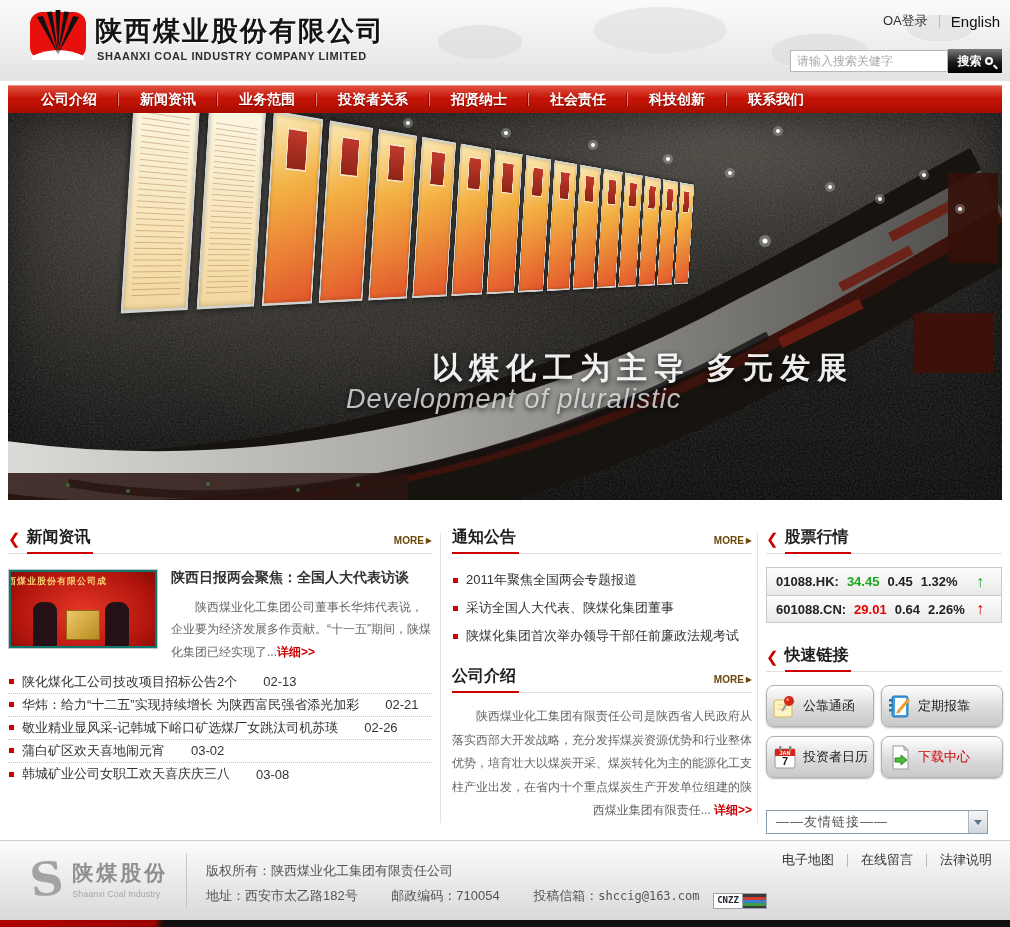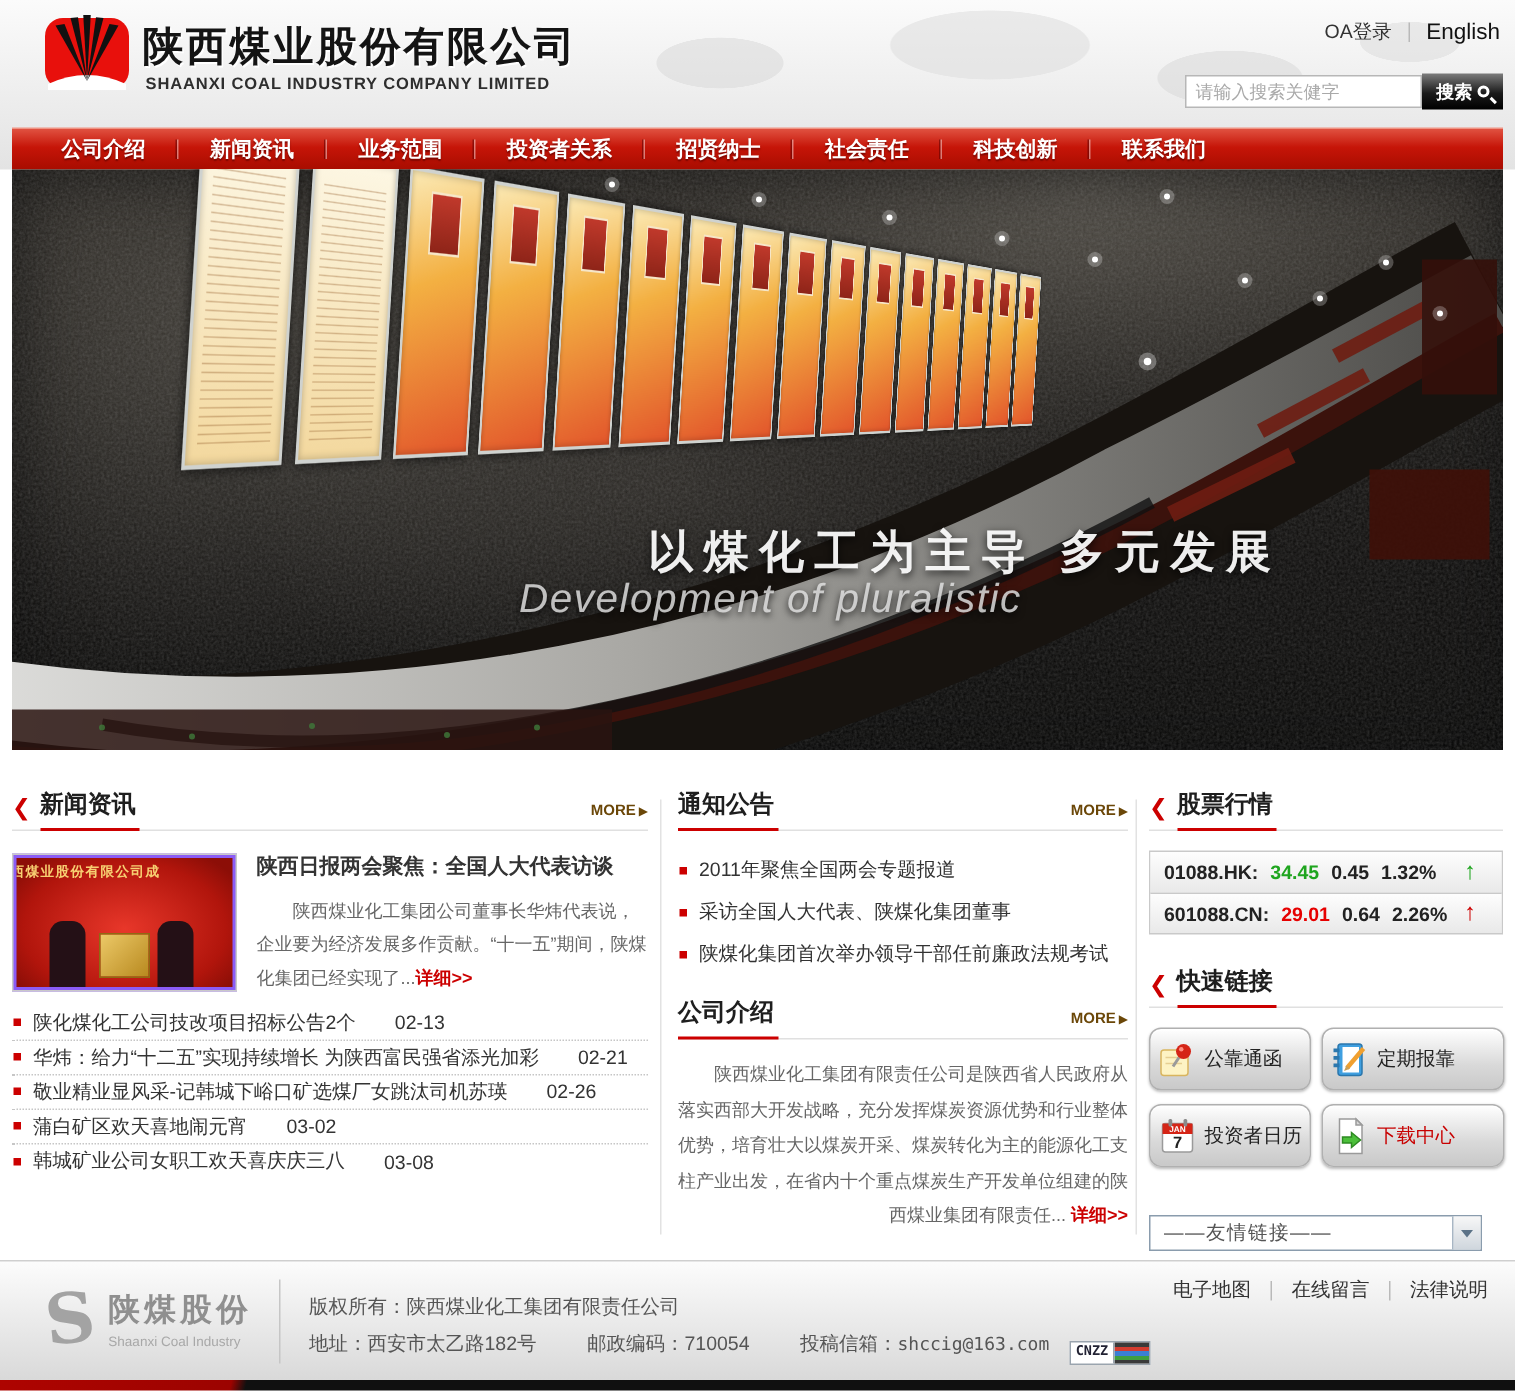--- a/index.html
+++ b/index.html
@@ -1,19 +1,19 @@
 <!DOCTYPE html>
 <html><head>
 <meta charset="utf-8">
 <style>
   * { margin:0; padding:0; box-sizing:border-box; }
   html,body { width:1010px; height:927px; font-family:"Liberation Sans","DejaVu Sans",sans-serif; background:#fff; position:relative; overflow:hidden; }
 
   
-  .topzone { position:absolute; top:0; left:0; width:1010px; height:113px; background:linear-gradient(#fbfbfb,#e3e3e3); }
+  .topzone { position:absolute; top:0; left:0; width:1010px; height:81px; background:linear-gradient(#fbfbfb,#e3e3e3); }
   .map-watermark { position:absolute; right:0; top:0; width:620px; height:85px; opacity:.55;
     background:
       radial-gradient(70px 28px at 90px 42px,#dadada 60%,transparent 61%),
       radial-gradient(110px 38px at 270px 30px,#dedede 60%,transparent 61%),
       radial-gradient(80px 30px at 430px 52px,#dadada 60%,transparent 61%),
       radial-gradient(55px 22px at 550px 28px,#dddddd 60%,transparent 61%); }
   .main-white { position:absolute; top:505px; left:0; width:1010px; height:335px; background:#fff; }
 
   
   .logo-svg { position:absolute; left:28px; top:9px; }
@@ -65,21 +65,21 @@
 
   .sec-head { display:flex; align-items:flex-end; border-bottom:1px solid #e0e0e0; padding-bottom:7px; position:relative; }
   .sec-arrow { color:#c00; font-weight:bold; font-size:15px; margin-right:6px; line-height:1; }
   .sec-title { font-size:16px; font-weight:bold; color:#1e1e1e; position:relative; line-height:1.2; }
   .sec-title::after { content:""; position:absolute; left:0; bottom:-8px; height:2px; width:104%; background:#c00; }
   .more-link { margin-left:auto; font-size:10px; font-weight:bold; color:#6b4708; cursor:pointer; display:flex; align-items:center; gap:2px; }
   .more-link .ma { font-size:8px; }
 
   
   .feat { display:flex; margin:15px 0 8px; }
-  .thumb { flex:none; width:150px; height:92px; border:1px solid #c9c9c9; padding:2px; background:#8b5cf6; margin-right:13px; }
+  .thumb { flex:none; width:150px; height:80px; border:1px solid #c9c9c9; padding:2px; background:#0f766e; margin-right:13px; }
   .thumb-inner { width:100%; height:100%; position:relative; overflow:hidden;
     background:radial-gradient(90px 60px at 50% 55%, #e8372a, #b1150c 75%, #8c0e07); }
   .thumb-cap { position:absolute; top:3px; left:-4px; font-size:9px; font-weight:bold; color:#f7cf72; white-space:nowrap; letter-spacing:1px; }
   .fig { position:absolute; bottom:0; width:24px; height:44px; background:#241016; border-radius:9px 9px 0 0; }
   .fig-l { left:22px; } .fig-r { right:26px; }
   .plaque { position:absolute; bottom:6px; left:50%; transform:translateX(-50%); width:34px; height:30px; background:linear-gradient(135deg,#ecc968,#b8891f); border:1px solid #8f6a12; }
   .feat-title { font-size:14px; font-weight:bold; color:#333; margin-bottom:9px; }
   .feat-text { font-size:12px; color:#666; line-height:1.85; text-indent:2em; }
   .detail-link { color:#c00; font-size:12px; font-weight:bold; cursor:pointer; }
 

